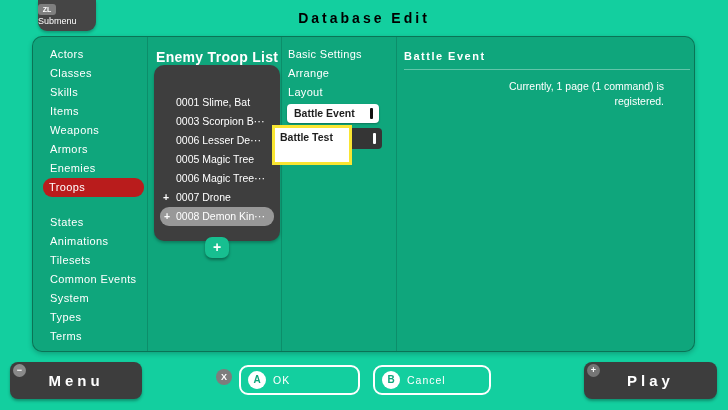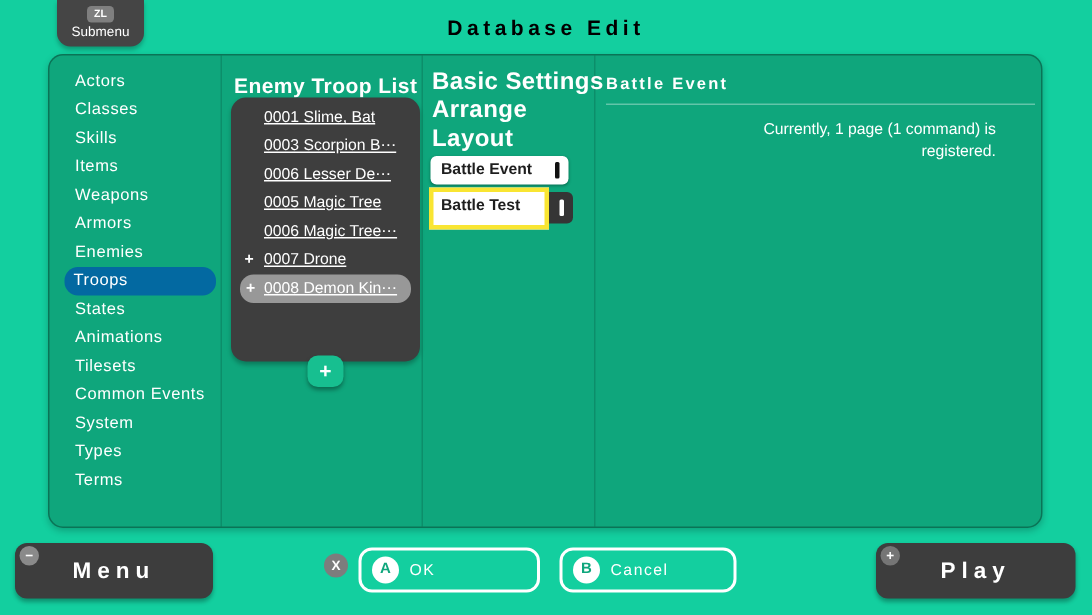--- a/index.html
+++ b/index.html
@@ -15,21 +15,21 @@
   
   .title {
     position: absolute; left: 0; top: 10px; width: 100%;
     text-align: center; font-size: 14px; font-weight: 700;
     letter-spacing: 3px; color: #000000;
   }
   .submenu-btn {
     position: absolute; left: 38px; top: 0; width: 58px; height: 31px;
     background: #454545; border-radius: 0 0 9px 9px;
     box-shadow: 0 2px 3px rgba(0,0,0,0.25);
-    display: flex; flex-direction: column; align-items: center;
+    display: flex; flex-direction: column; 
     cursor: pointer;
   }
   .submenu-badge {
     margin-top: 4px; width: 18px; height: 11px; border-radius: 3px;
     background: #7f7f7f; color: #fff; font-size: 7px; font-weight: 700;
     line-height: 11px; text-align: center;
   }
   .submenu-label { font-size: 9px; margin-top: 1px; color: #fff; }
 
   
@@ -43,32 +43,32 @@
   .vdiv1 { left: 114px; } .vdiv2 { left: 248px; } .vdiv3 { left: 363px; }
 
   
   .sidebar { position: absolute; left: 0; top: 8px; width: 114px; list-style: none; }
   .sidebar li {
     height: 19px; line-height: 19px; padding-left: 17px;
     font-size: 11px; letter-spacing: 0.4px; color: #fff; cursor: pointer;
     white-space: nowrap;
   }
   .sidebar li.selected {
-    background: #0369a1; border-radius: 9px;
-    margin: 0 3px 0 10px; padding-left: 6px;
+    background: #b91c1c; border-radius: 9px;
+    margin: 0 3px 16px 10px; padding-left: 6px;
   }
 
   
   .col2-title { position: absolute; left: 123px; top: 12px; font-size: 14px; font-weight: 600; letter-spacing: 0.3px; }
   .troop-panel {
     position: absolute; left: 121px; top: 28px; width: 126px; height: 176px;
     background: #3e3e3e; border-radius: 10px;
     box-shadow: 0 2px 3px rgba(0,0,0,0.25);
   }
-  .troop-panel ul { list-style: none; padding-top: 4px; text-decoration: underline; }
+  .troop-panel ul { list-style: none; padding-top: 28px; }
   .troop-panel li {
     position: relative; height: 19px; line-height: 19px;
     padding-left: 22px; font-size: 10.5px; color: #fff; cursor: pointer;
     white-space: nowrap; overflow: hidden;
   }
   .troop-prefix { position: absolute; left: 9px; top: 0; font-weight: 700; }
   .troop-panel li.selected {
     background: #989898; border-radius: 9px; margin: 0 6px; padding-left: 16px;
   }
   .troop-panel li.selected .troop-prefix { left: 4px; }
@@ -76,39 +76,38 @@
     position: absolute; left: 172px; top: 200px; width: 24px; height: 21px;
     background: #17bf90; border-radius: 7px; color: #fff;
     font-size: 14px; font-weight: 700; line-height: 20px; text-align: center;
     box-shadow: 0 2px 3px rgba(0,0,0,0.35); cursor: pointer;
   }
 
   
   .col3-menu { position: absolute; left: 248px; top: 8px; width: 115px; list-style: none; }
   .col3-menu li {
     height: 19px; line-height: 19px; padding-left: 7px;
-    font-size: 16px; letter-spacing: 0.3px; color: #fff; cursor: pointer;
+    font-size: 11px; letter-spacing: 0.3px; color: #fff; cursor: pointer;
     white-space: nowrap;
-    font-weight: bold;
   }
   .battle-event-btn {
     position: absolute; left: 254px; top: 67px; width: 92px; height: 19px;
     background: #fff; border-radius: 4px; color: #1e1e1e;
     font-size: 10.5px; font-weight: 600; line-height: 19px; padding-left: 7px;
     box-shadow: 0 1px 2px rgba(0,0,0,0.30); cursor: pointer;
     white-space: nowrap;
   }
   .toggle-bar-dark { position: absolute; right: 6px; top: 4px; width: 3px; height: 11px; background: #111; border-radius: 1px; }
   .battle-test-row {
     position: absolute; left: 255px; top: 91px; width: 94px; height: 21px;
     background: #353535; border-radius: 4px; cursor: pointer;
   }
   .toggle-bar-light { position: absolute; right: 6px; top: 5px; width: 3px; height: 11px; background: #fff; border-radius: 1px; }
   .battle-test-highlight {
-    position: absolute; left: 253px; top: 88px; width: 80px; height: 28px;
+    position: absolute; left: 239px; top: 88px; width: 80px; height: 40px;
     border: 3px solid #f9e532; background: #fff; cursor: pointer;
   }
   .battle-test-highlight span {
     display: block; font-size: 10.5px; font-weight: 600; color: #1e1e1e;
     line-height: 18px; padding-left: 5px; white-space: nowrap;
   }
 
   
   .col4-title { position: absolute; left: 371px; top: 13px; font-size: 11px; font-weight: 600; letter-spacing: 1.5px; }
   .col4-divider { position: absolute; left: 371px; top: 32px; width: 286px; height: 1px; background: rgba(255,255,255,0.35); }

